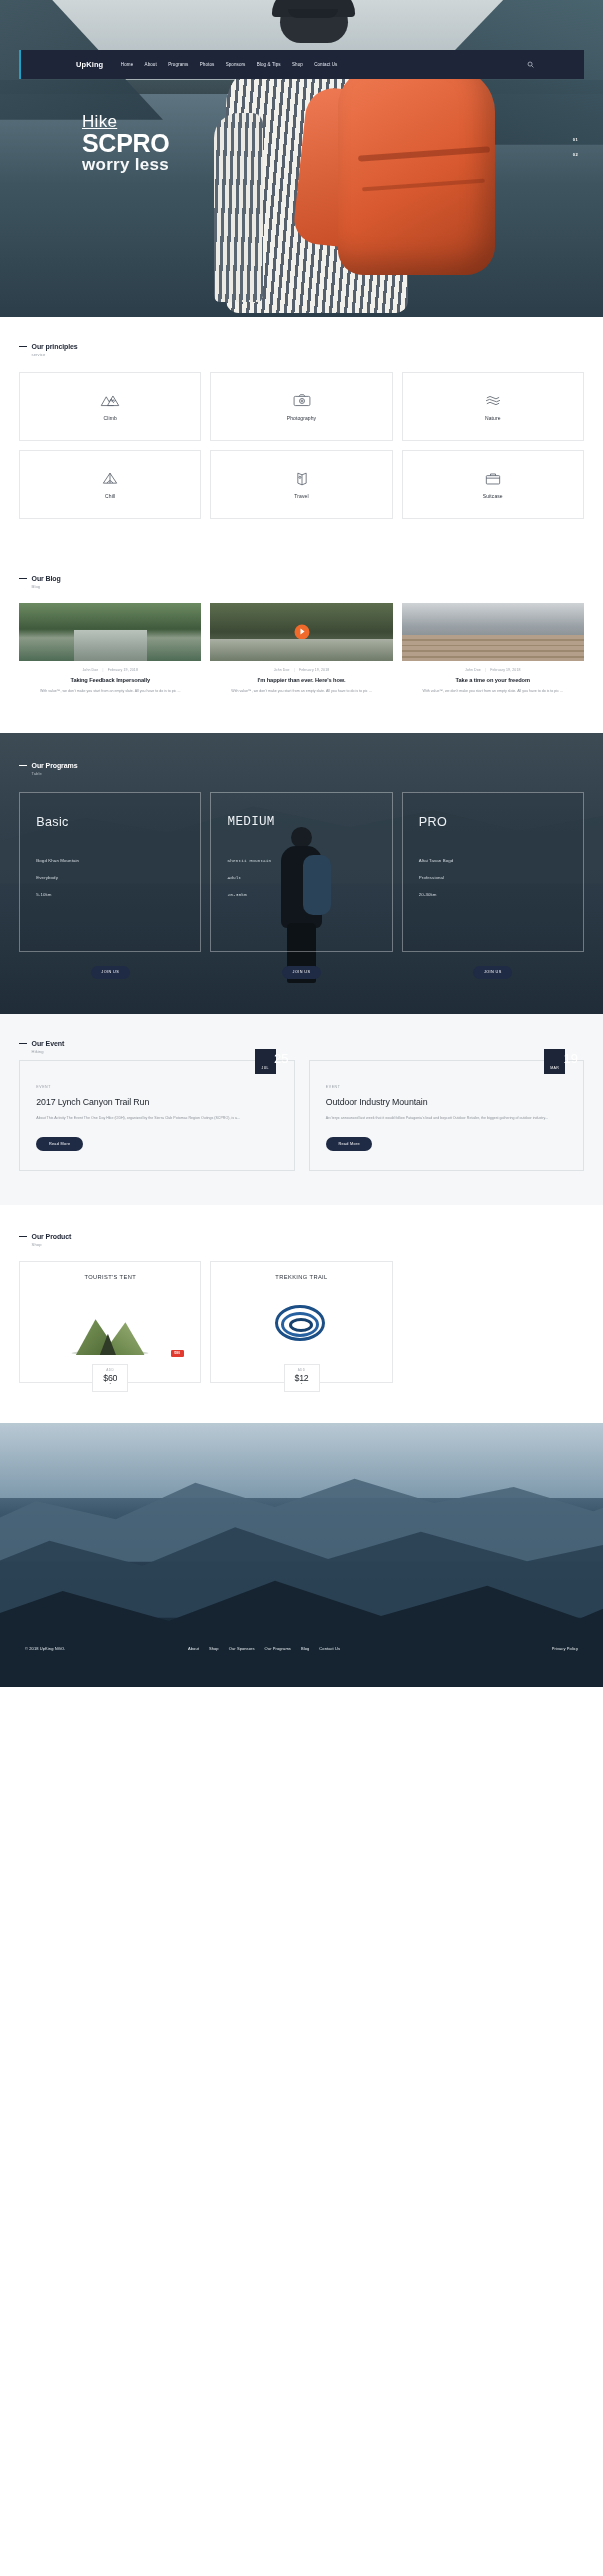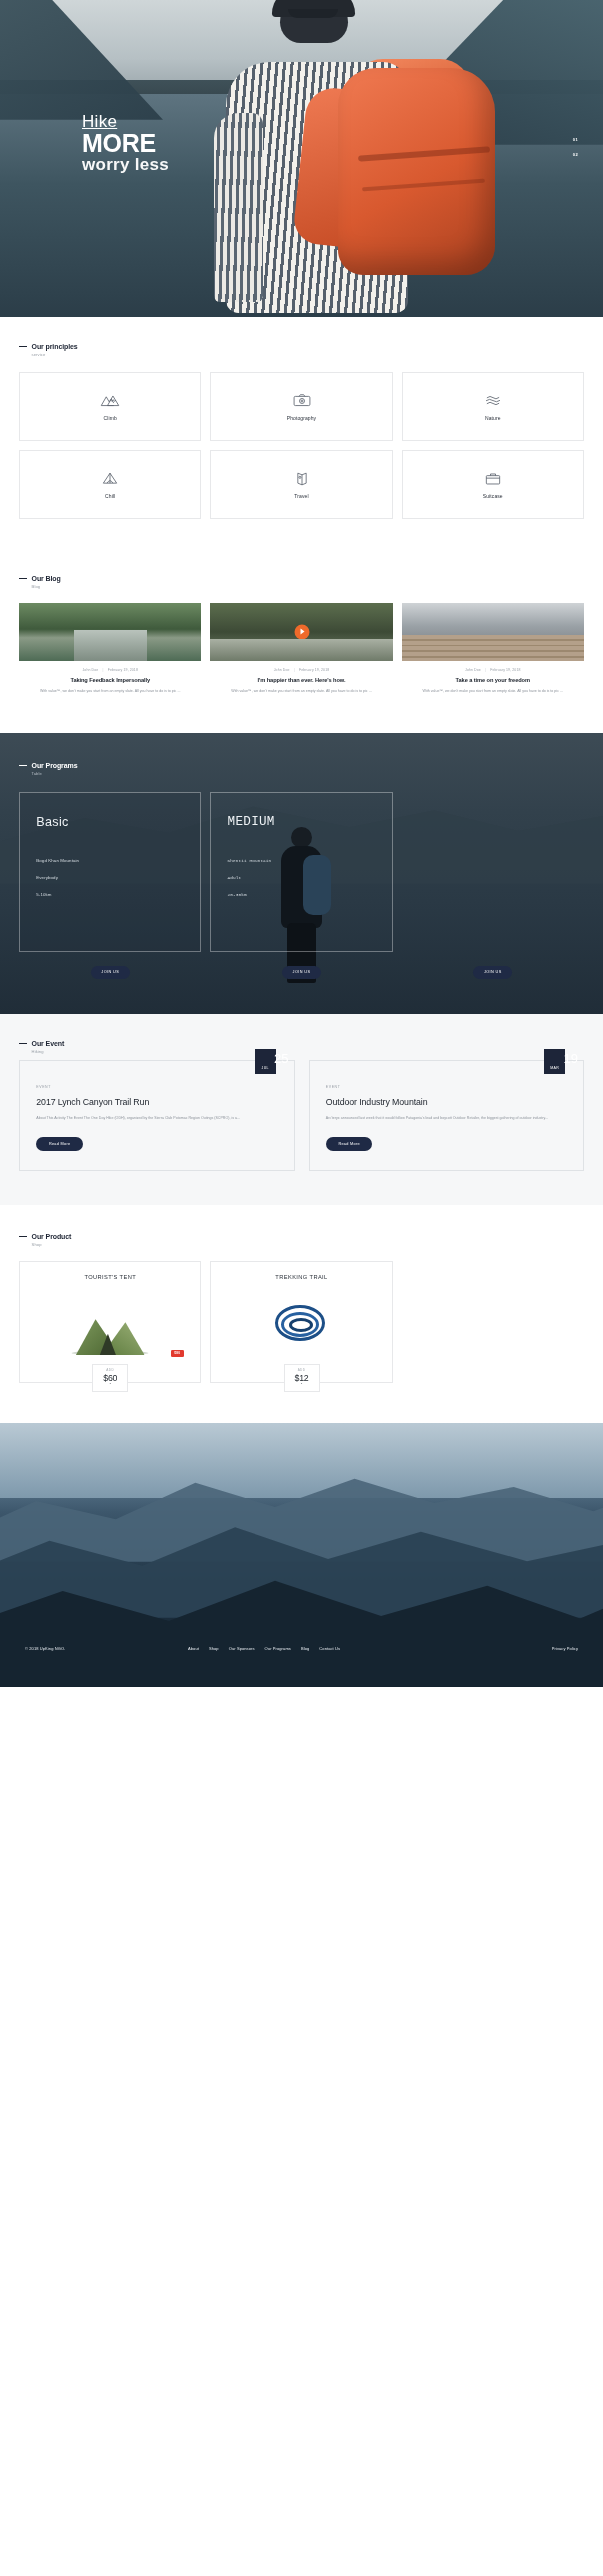--- a/index.html
+++ b/index.html
@@ -348,24 +348,44 @@
       <div class="fig-shirt"></div>
       <div class="fig-arm"></div>
       <div class="fig-head"></div>
       <div class="fig-cap"></div>
       <div class="fig-pack-strap"></div>
       <div class="fig-pack"></div>
       <div class="fig-pack-line"></div>
       <div class="fig-pack-line2"></div>
     </div>
 
+    <nav class="navbar">
+      <span class="nav-accent"></span>
+      <span class="brand">UpKing</span>
+      <span class="nav-links">
+        <a href="#">Home</a>
+        <a href="#">About</a>
+        <a href="#">Programs</a>
+        <a href="#">Photos</a>
+        <a href="#">Sponsors</a>
+        <a href="#">Blog &amp; Tips</a>
+        <a href="#">Shop</a>
+        <a href="#">Contact Us</a>
+      </span>
+      <span class="nav-search">
+        <svg viewBox="0 0 24 24" fill="none" stroke="#e9edf3" stroke-width="2">
+          <circle cx="10.5" cy="10.5" r="7"></circle>
+            <line x1="16" y1="16" x2="22" y2="22"></line>
+        </svg>
+      </span>
+    </nav>
 
     <div class="hero-copy">
       <div class="hero-l1">Hike</div>
-      <div class="hero-l2">MORE</div>
+      <div class="hero-l2">SCPRO</div>
       <div class="hero-l3">worry less</div>
     </div>
 
     <div class="hero-pager">
       <span>01</span>
       <span>02</span>
     </div>
   </section>
 
   <section class="principles">
@@ -514,20 +534,28 @@
           <div>Bogd Khan Mountain</div>
           <div>Everybody</div>
           <div>5-10km</div>
         </div>
       </div>
       <div class="prog-card mid">
         <div class="prog-name">MEDIUM</div>
         <div class="prog-list">
           <div>Khentii Mountain</div>
           <div>Adult</div>
+          <div>20-30km</div>
+        </div>
+      </div>
+      <div class="prog-card">
+        <div class="prog-name">PRO</div>
+        <div class="prog-list">
+          <div>Altai Tavan Bogd</div>
+          <div>Professional</div>
           <div>20-30km</div>
         </div>
       </div>
     </div>
 
     <div class="prog-btns">
       <button class="join">JOIN US</button>
       <button class="join">JOIN US</button>
       <button class="join">JOIN US</button>
     </div>

